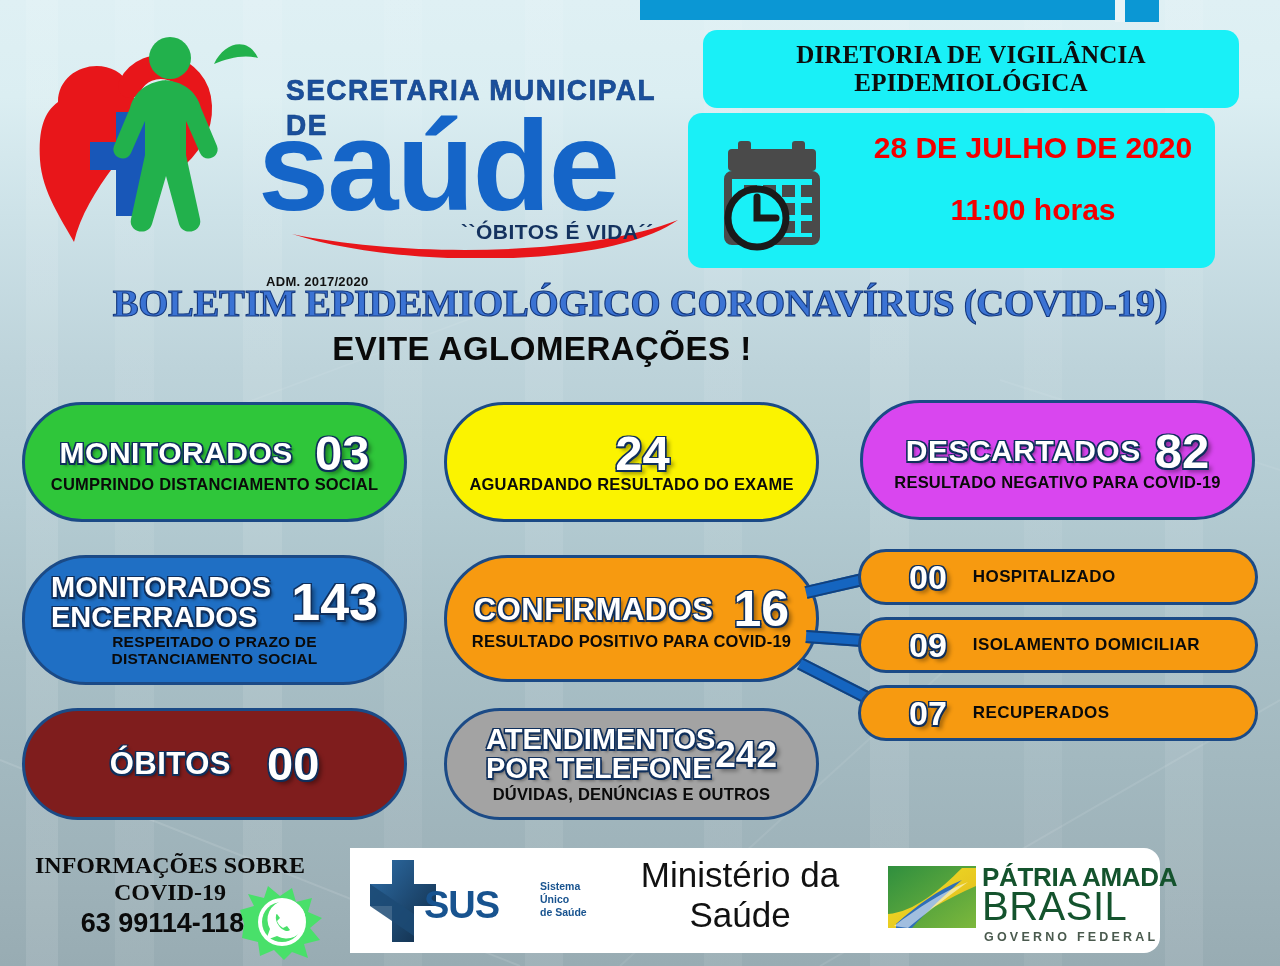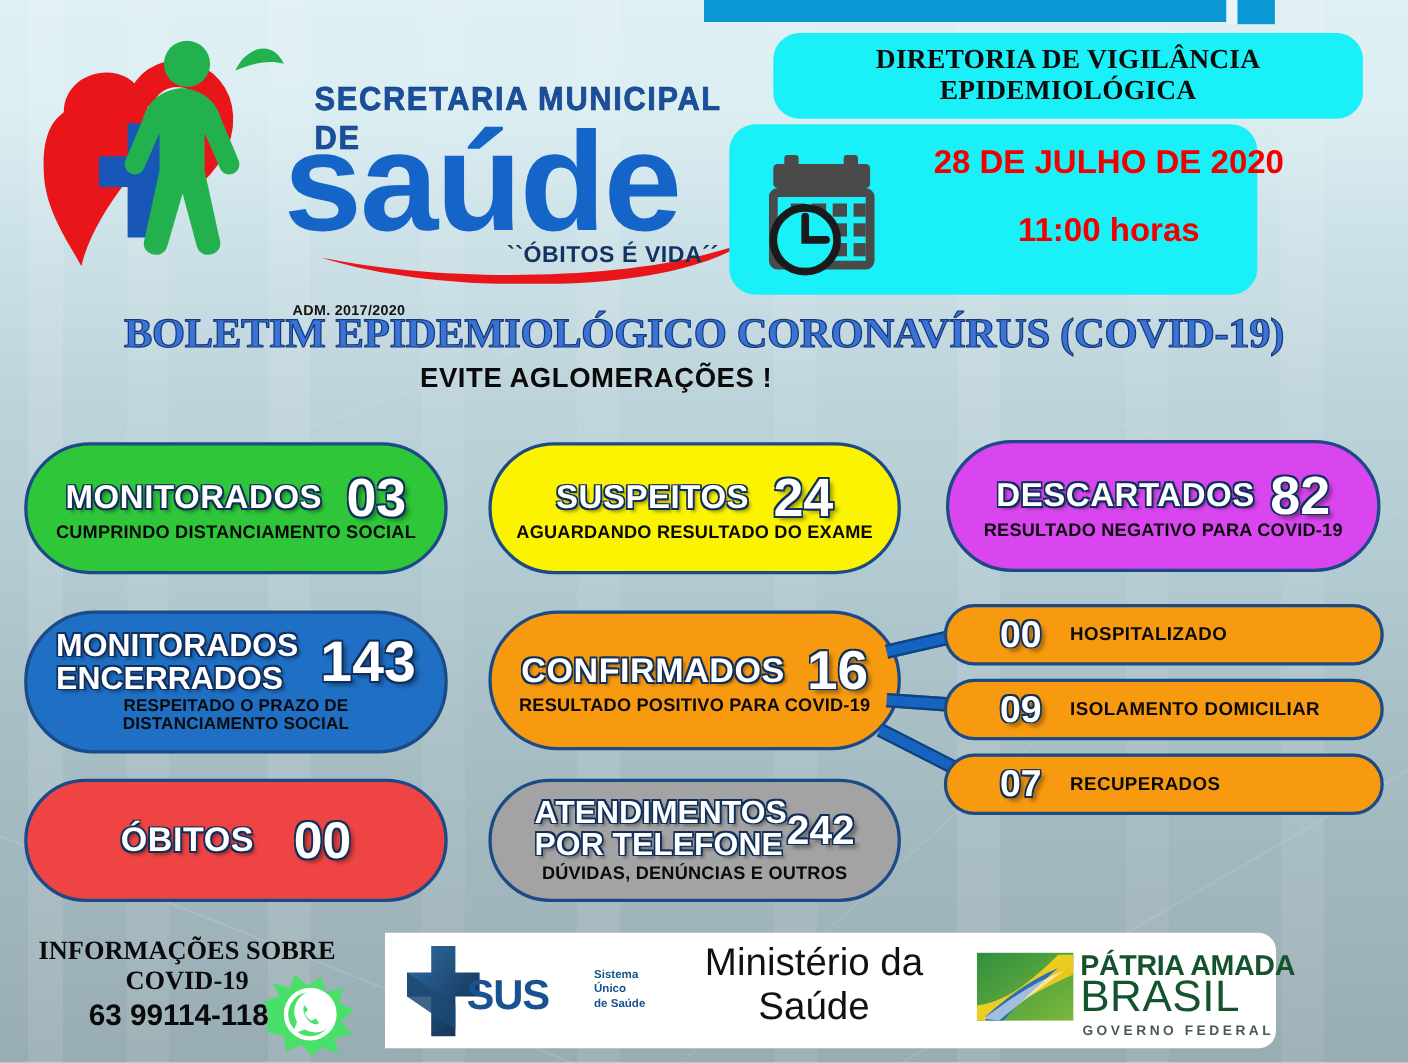--- a/index.html
+++ b/index.html
@@ -37,59 +37,59 @@
   .sec-mun{position:absolute;left:268px;top:52px;font-weight:bold;font-size:28px;
       letter-spacing:1.5px;color:#1a4f9c;-webkit-text-stroke:0.6px #123f80;
       font-family:"Liberation Sans", sans-serif; transform:scaleY(1.08);}
   .saude-word{position:absolute;left:240px;top:78px;font-size:128px;font-weight:bold;
       color:#1565c8;font-family:"Liberation Sans", sans-serif;letter-spacing:-2px;line-height:1;}
   .saude-vida{position:absolute;left:443px;top:196px;font-size:21px;font-weight:bold;color:#14325f;letter-spacing:.5px;}
   .bernardo{position:absolute;left:190px;top:228px;font-size:21px;font-weight:bold;color:#111;letter-spacing:.3px;}
   .adm{position:absolute;left:248px;top:250px;font-size:13px;font-weight:bold;color:#111;letter-spacing:.3px;}
 
   
-  .cyan-box{position:absolute;background:#19f0f7;border-radius:24px;}
+  .cyan-box{position:absolute;background:#19f0f7;border-radius:14px;}
   .dvb{left:703px;top:30px;width:536px;height:78px;display:flex;flex-direction:column;
       align-items:center;justify-content:center;}
   .dvb div{font-family:"Liberation Serif", serif;font-weight:bold;font-size:25px;color:#0d0d0d;
       letter-spacing:.2px;line-height:1.14;text-align:center;}
-  .datebox{left:663px;top:113px;width:480px;height:155px;}
+  .datebox{left:688px;top:113px;width:527px;height:155px;}
   .cal-icon{position:absolute;left:36px;top:22px;}
   .date-txt{position:absolute;left:160px;top:18px;width:370px;text-align:center;
       font-size:30px;font-weight:bold;color:#f20000;font-family:"Liberation Sans",sans-serif;}
   .hora-txt{position:absolute;left:160px;top:80px;width:370px;text-align:center;
       font-size:30px;font-weight:bold;color:#f20000;font-family:"Liberation Sans",sans-serif;}
 
   
   .main-title{position:absolute;left:0;top:281px;width:1280px;text-align:center;
       font-family:"Liberation Serif", serif;font-weight:bold;font-size:38px;color:#3b73d4;
       -webkit-text-stroke:1.1px #15397e;letter-spacing:-.3px;transform:scaleX(1.02);}
   .sub-title{position:absolute;left:0;top:330px;width:1084px;text-align:center;
-      font-family:"Liberation Sans", sans-serif;font-weight:bold;font-size:25px;color:#0a0a0a;
+      font-family:"Liberation Sans", sans-serif;font-weight:bold;font-size:33px;color:#0a0a0a;
       letter-spacing:.5px;}
 
   
   .pill{position:absolute;border:3px solid #1b4a86;display:flex;
       flex-direction:column;align-items:center;justify-content:center;}
   .pill .lead{display:flex;align-items:center;justify-content:center;width:100%;}
   .lbl{font-weight:bold;color:#fff;letter-spacing:.5px;
       text-shadow:-1.5px -1.5px 0 #0f2f5c, 1.5px -1.5px 0 #0f2f5c, -1.5px 1.5px 0 #0f2f5c,
                   1.5px 1.5px 0 #0f2f5c, 3px 3px 3px rgba(0,0,0,.35);}
   .num{font-weight:bold;color:#fff;line-height:.95;
       text-shadow:-1.5px -1.5px 0 #0f2f5c, 1.5px -1.5px 0 #0f2f5c, -1.5px 1.5px 0 #0f2f5c,
                   1.5px 1.5px 0 #0f2f5c, 4px 4px 4px rgba(0,0,0,.38);}
   .desc{font-weight:bold;color:#0a0a0a;font-size:16.5px;letter-spacing:.2px;text-align:center;line-height:1.08;}
 
   
   #card-monitorados{left:22px;top:402px;width:385px;height:120px;background:#2fc63a;border-radius:60px;}
   #card-suspeitos  {left:444px;top:402px;width:375px;height:120px;background:#fbf300;border-radius:60px;}
   #card-descartados{left:860px;top:400px;width:395px;height:120px;background:#d946ef;border-radius:60px;}
   #card-mon-enc    {left:22px;top:555px;width:385px;height:130px;background:#1f6fc4;border-radius:64px;}
   #card-confirmados{left:444px;top:555px;width:375px;height:127px;background:#f79a10;border-radius:64px;}
-  #card-obitos     {left:22px;top:708px;width:385px;height:112px;background:#ef4444;border-radius:56px;align-items:center;}
+  #card-obitos     {left:22px;top:708px;width:385px;height:112px;background:#7f1d1d;border-radius:56px;align-items:center;}
   #card-telefone   {left:444px;top:708px;width:375px;height:112px;background:#a3a3a3;border-radius:56px;}
 
   #card-monitorados .lbl,#card-descartados .lbl{font-size:30px;}
   #card-suspeitos .lbl{font-size:30px;color:#fff;}
   #card-monitorados .num,#card-suspeitos .num,#card-descartados .num{font-size:49px;margin-left:22px;}
   #card-descartados .num{margin-left:14px;}
 
   #card-mon-enc .stack{display:flex;align-items:center;justify-content:center;}
   #card-mon-enc .two-line{font-weight:bold;color:#fff;font-size:29px;line-height:1.04;text-align:left;
       text-shadow:-1.5px -1.5px 0 #0f2f5c,1.5px -1.5px 0 #0f2f5c,-1.5px 1.5px 0 #0f2f5c,1.5px 1.5px 0 #0f2f5c,3px 3px 3px rgba(0,0,0,.35);}
@@ -204,21 +204,20 @@
 <div class="pill" id="card-monitorados">
   <div class="lead">
     <span class="lbl">MONITORADOS</span>
     <span class="num">03</span>
   </div>
   <div class="desc">CUMPRINDO DISTANCIAMENTO SOCIAL</div>
 </div>
 
 <div class="pill" id="card-suspeitos">
   <div class="lead">
-    <span class="lbl">SUSPEITOS</span>
     <span class="num">24</span>
   </div>
   <div class="desc">AGUARDANDO RESULTADO DO EXAME</div>
 </div>
 
 <div class="pill" id="card-descartados">
   <div class="lead">
     <span class="lbl">DESCARTADOS</span>
     <span class="num">82</span>
   </div>

